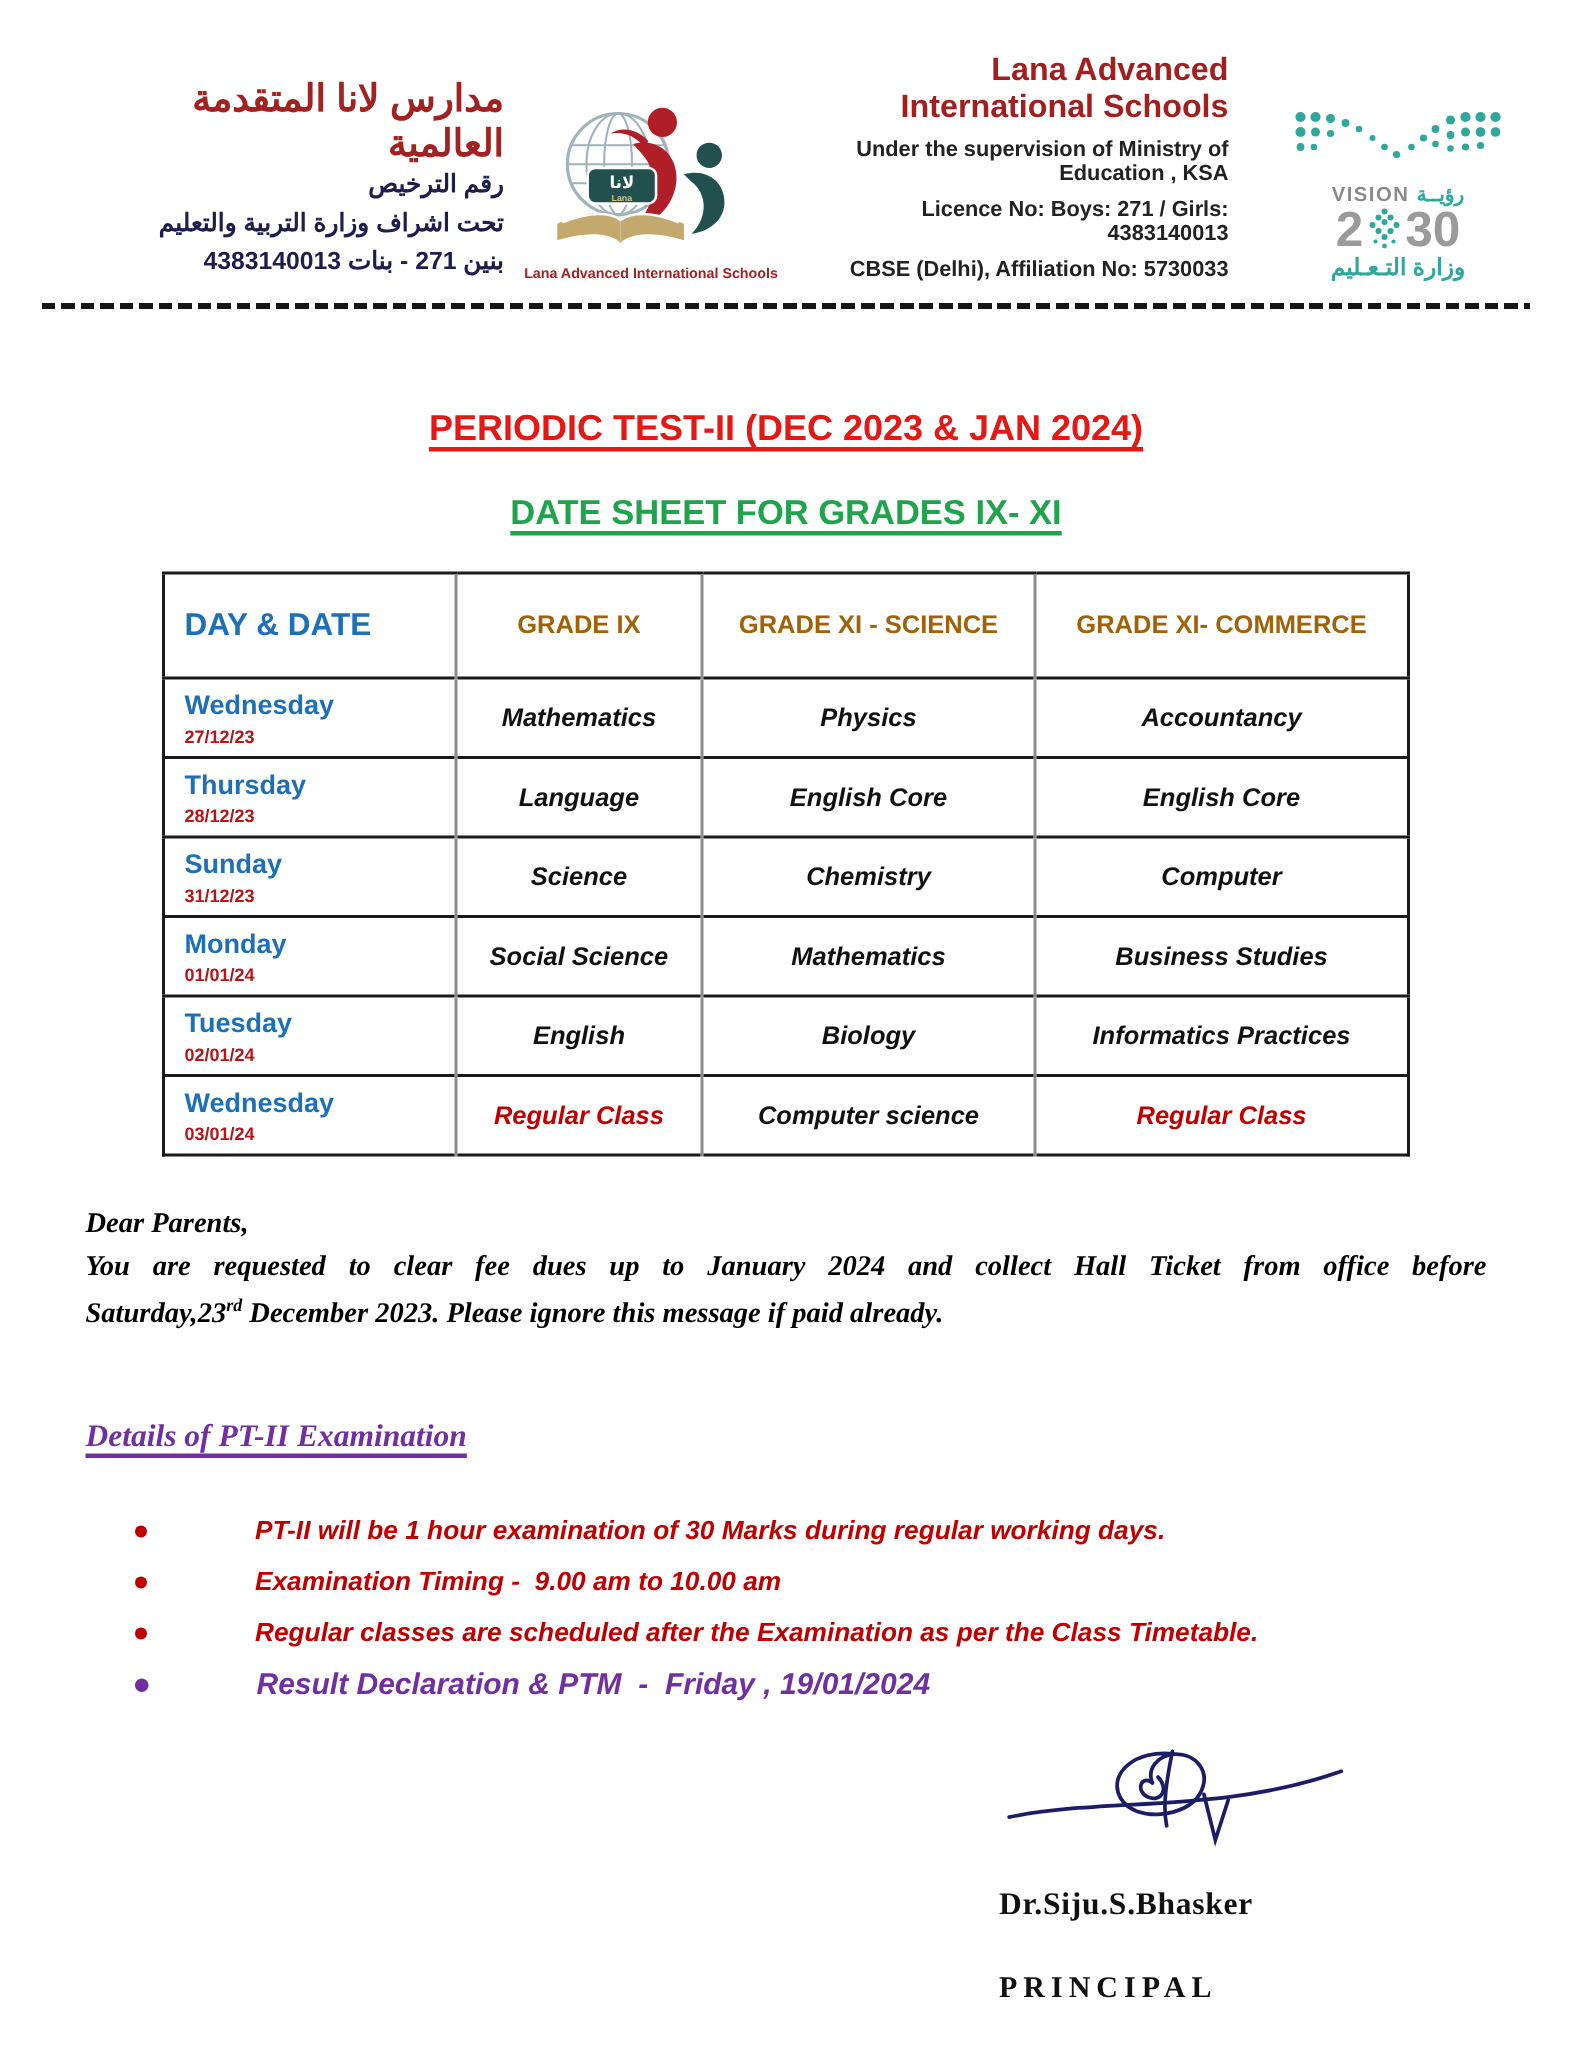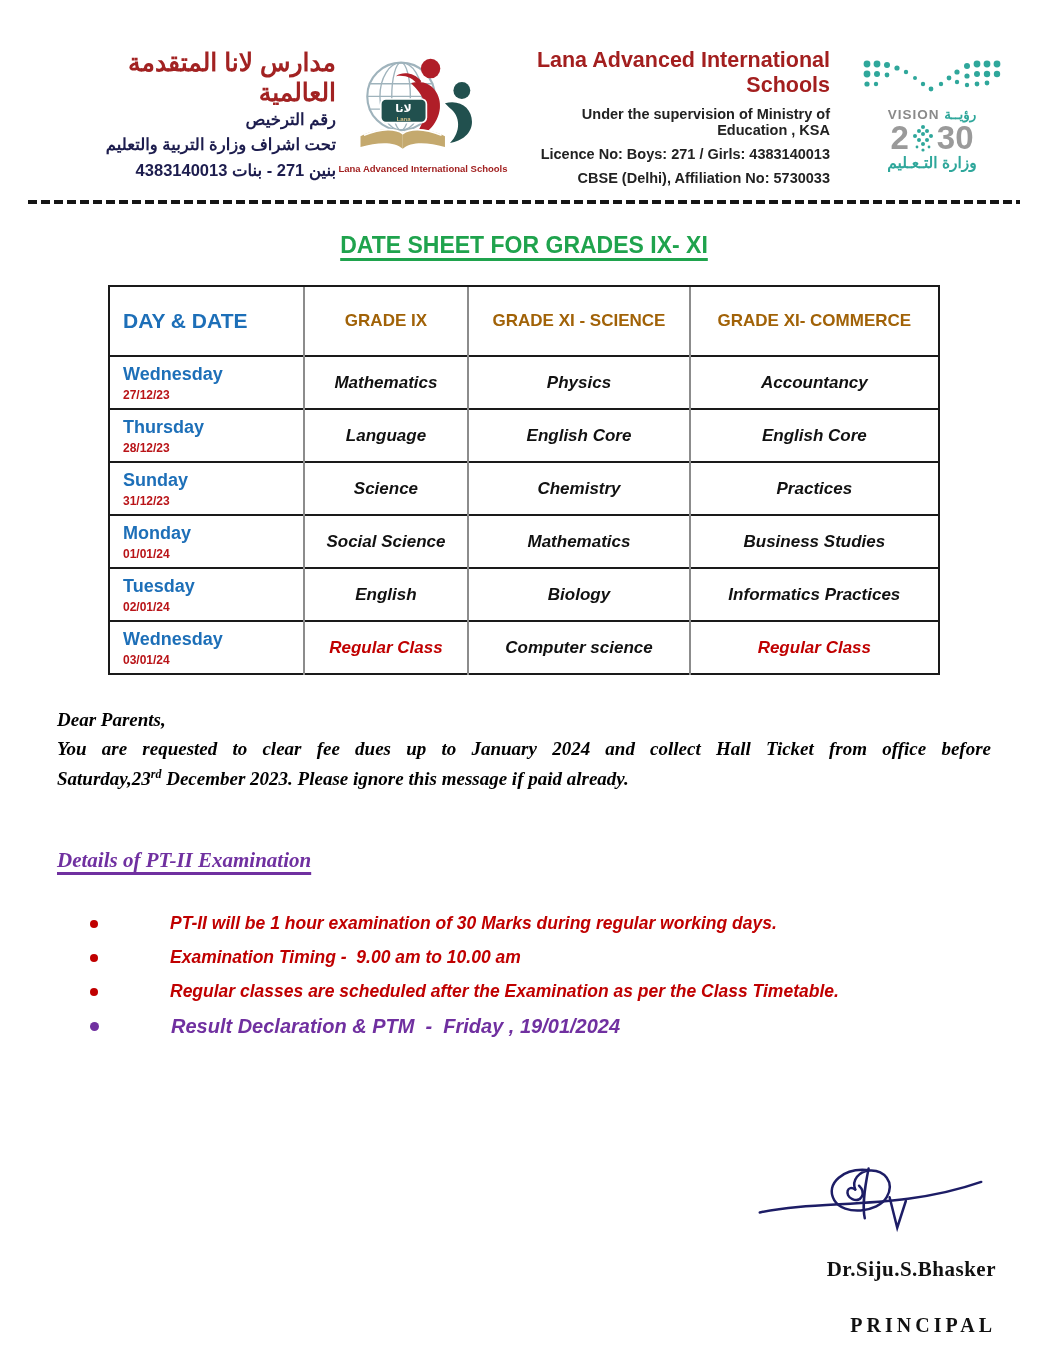--- a/index.html
+++ b/index.html
@@ -2,21 +2,21 @@
 <html><head>
 <meta charset="utf-8">
 <style>
   * { margin:0; padding:0; box-sizing:border-box; }
   html,body { background:#e8e8e8; }
   .page {
     width:1048px; height:1365px; margin:0 auto; background:#ffffff;
     font-family:"Liberation Sans", sans-serif; position:relative; overflow:hidden;
   }
   
-  .header { display:flex; padding:40px 30px 0 44px; align-items:center; }
+  .header { display:flex; padding:26px 30px 0 44px; align-items:flex-end;gap:11px; }
   .h-arabic { width:292px; direction:rtl; text-align:right; padding-top:4px; }
   .h-arabic-title { color:#A22222; font-size:25px; font-weight:bold; line-height:1.2; }
   .h-arabic-line { color:#1D1D4E; font-size:16.5px; font-weight:bold; line-height:1.55; }
   .h-logo { width:170px; text-align:center; margin:0 2px; }
   .h-logo-caption { color:#A22222; font-size:9.5px; font-weight:bold; margin-top:-2px; }
   .h-right { flex:1; text-align:right; padding-top:8px; padding-right:6px; }
   .h-school { color:#A31F1F; font-size:21.5px; font-weight:bold; }
   .h-line { color:#222222; font-size:14.5px; font-weight:bold; margin-top:8px; }
   .h-vision { width:182px; padding-left:10px; padding-top:4px; text-align:center; }
   .v-line1 { margin-top:2px; font-size:13.5px; font-weight:bold; color:#8A8A8A; letter-spacing:1px; }
@@ -64,21 +64,21 @@
     font-size:21px; font-weight:bold; font-style:italic; display:inline-block;
     text-decoration:underline; text-underline-offset:5px; text-decoration-thickness:2.5px;
   }
   .details-list { margin:40px 0 0 90px; list-style:none; }
   .details-list li { display:flex; align-items:center; margin-bottom:13px; }
   .details-list .dot { width:8px; height:8px; border-radius:50%; background:#C00000; margin-right:72px; flex:0 0 auto; }
   .details-list .txt { color:#C00000; font-size:17.5px; font-weight:bold; font-style:italic; white-space:pre-wrap; }
   .details-list li.purple .dot { background:#7030A0; width:9px; height:9px; }
   .details-list li.purple .txt { color:#7030A0; font-size:20px; }
   
-  .sig-area { position:absolute; right:52px; bottom:28px; width:330px; text-align:right; }
+  .sig-area { position:absolute; right:52px; bottom:28px; width:330px; }
   .sig-svg { margin-right:8px; }
   .sig-name { font-family:"Liberation Serif", serif; font-weight:bold; font-size:21px; color:#111; letter-spacing:0.5px; margin-top:10px; }
   .sig-title { font-family:"Liberation Serif", serif; font-weight:bold; font-size:20px; color:#111; letter-spacing:4px; margin-top:32px; }
 </style>
 </head>
 <body>
 
 <div class="page">
 
   <div class="header">
@@ -179,20 +179,21 @@
           </g>
         </svg>
         <span>30</span>
       </div>
       <div class="v-ministry">وزارة التـعـليم</div>
     </div>
   </div>
 
   <div class="divider"></div>
 
+  <div class="title-main">PERIODIC TEST-II (DEC 2023 &amp; JAN 2024)</div>
   <div class="title-sub">DATE SHEET FOR GRADES IX- XI</div>
 
   <table class="sched">
     <thead>
       <tr>
         <th class="c-day">DAY &amp; DATE</th>
         <th class="c-h c-g9">GRADE IX</th>
         <th class="c-h c-sci">GRADE XI - SCIENCE</th>
         <th class="c-h c-com">GRADE XI- COMMERCE</th>
       </tr>
@@ -216,21 +217,21 @@
         <td class="c-sub">English Core</td>
         <td class="c-sub">English Core</td>
       </tr>
       <tr>
         <td class="c-dd">
           <div class="day">Sunday</div>
           <div class="date">31/12/23</div>
         </td>
         <td class="c-sub">Science</td>
         <td class="c-sub">Chemistry</td>
-        <td class="c-sub">Practices</td>
+        <td class="c-sub">Computer</td>
       </tr>
       <tr>
         <td class="c-dd">
           <div class="day">Monday</div>
           <div class="date">01/01/24</div>
         </td>
         <td class="c-sub">Social Science</td>
         <td class="c-sub">Mathematics</td>
         <td class="c-sub">Business Studies</td>
       </tr>

